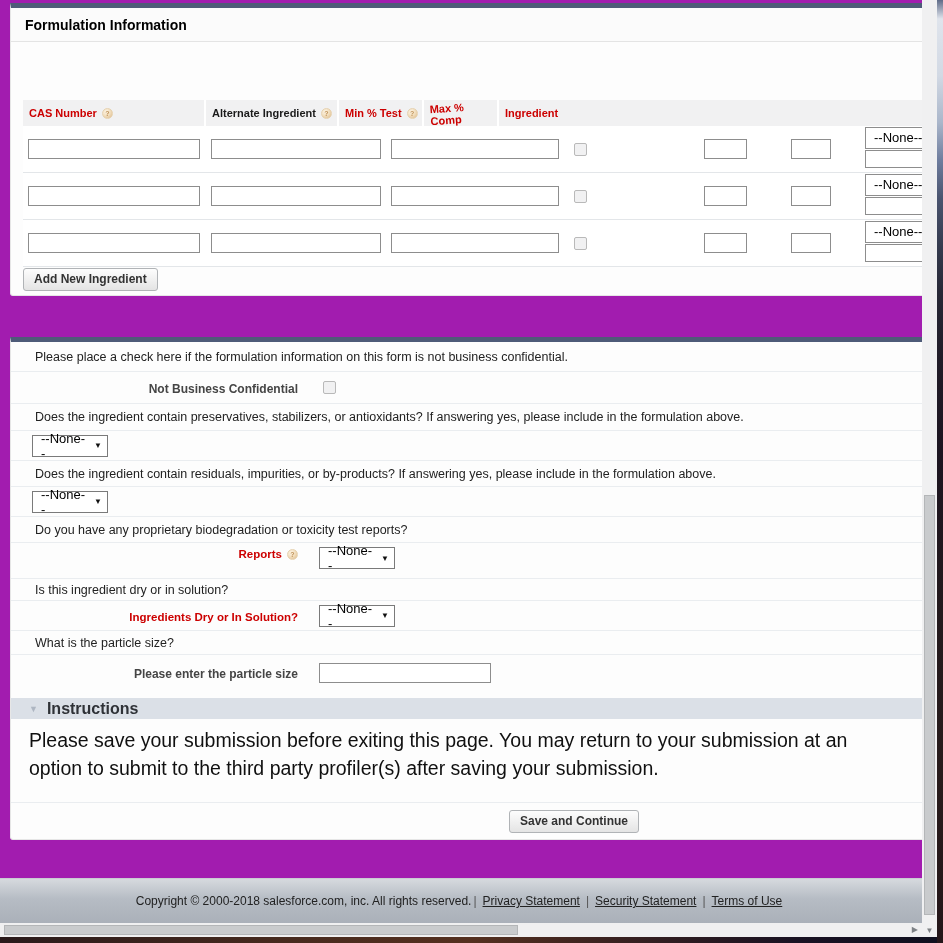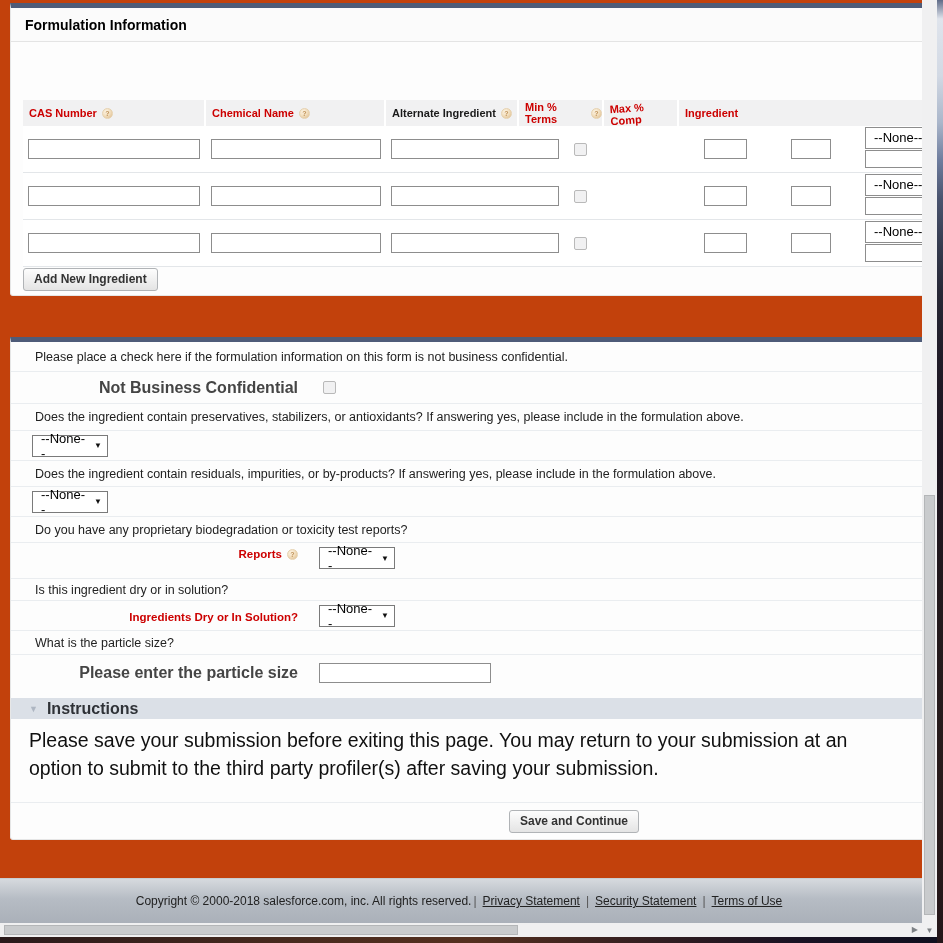--- a/index.html
+++ b/index.html
@@ -1,20 +1,20 @@
 <!DOCTYPE html>
 <html><head>
 <meta charset="utf-8">
 <style>
   * { box-sizing: border-box; margin: 0; padding: 0; }
   html,body { width: 943px; height: 943px; }
   body { font-family: "Liberation Sans", sans-serif; background: #ffffff; overflow: hidden; }
 
   #viewport { position: relative; width: 943px; height: 943px; background: #ffffff; overflow: hidden; }
-  #content { position: absolute; left: 0; top: 0; width: 922px; height: 923px; overflow: hidden; background: #c2410c; }
+  #content { position: absolute; left: 0; top: 0; width: 922px; height: 923px; overflow: hidden; background: #a21caf; }
 
   
   .block { position: absolute; left: 10px; width: 985px; background: #fdfdfd;
            border: 1px solid #e6e6e6; border-top: 5px solid #4e5b78; border-radius: 0 0 3px 3px; }
   #block1 { top: 3px; height: 293px; }
   #block2 { top: 337px; height: 503px; }
 
   .block1-title { height: 34px; padding: 9px 0 0 14px; font-size: 14px; font-weight: bold; color: #000;
                   border-bottom: 1px solid #e4e4e4; background: #fbfbfb; }
 
@@ -42,21 +42,21 @@
   .btn { display: inline-block; font-size: 12px; font-weight: bold; color: #333; padding: 3px 10px 4px 10px;
          border: 1px solid #b0b3b6; border-radius: 3px; background: linear-gradient(#fdfdfd, #e4e4e4); cursor: default; }
   #add-btn { position: absolute; left: 12px; top: 260px; }
 
   
   .q { display: flex; align-items: center; padding-left: 24px; font-size: 12.5px; color: #222; white-space: nowrap; overflow: hidden; }
   .frow { display: flex; align-items: center; }
   .frow.top { align-items: flex-start; }
   .bt { border-top: 1px solid #eaedf0; }
   .lcol { width: 287px; flex-shrink: 0; text-align: right; }
-  .lbl-bold { font-size: 16px; font-weight: bold; color: #454545; }
+  .lbl-bold { font-size: 12px; font-weight: bold; color: #454545; }
   .lbl-red { font-size: 11.5px; font-weight: bold; color: #cc0000; line-height: 14px; }
   .fctl { margin-left: 21px; }
 
   .select { display: inline-flex; align-items: center; justify-content: space-between; width: 76px; height: 22px;
             border: 1px solid #7a7a7a; background: #ffffff; padding: 0 5px 0 8px; font-size: 13px; color: #000; }
   .select .arrow { font-size: 8px; color: #111; margin-left: 5px; }
   .text-input { width: 172px; height: 20px; border: 1px solid #8d8d8d; background: #fff; font-size: 12px; padding: 0 3px; }
 
   .orb { display: inline-block; width: 11px; height: 11px; border-radius: 50%;
          background: radial-gradient(circle at 35% 30%, #fdf4e4 0%, #f3e0c1 45%, #dcb987 100%);
@@ -100,30 +100,26 @@
 
     <div class="block" id="block1" style="position:absolute;">
       <div class="block1-title">Formulation Information</div>
 
       <div class="ftable">
         <div class="ftable-header">
           <div class="hcell c0">
             <span>CAS Number</span>
             <span class="orb">?</span>
           </div>
-          <div class="hcell c1">
-            <span>Chemical Name</span>
-            <span class="orb">?</span>
-          </div>
           <div class="hcell c3 dark">
             <span>Alternate Ingredient</span>
             <span class="orb">?</span>
           </div>
           <div class="hcell c4">
-            <span>Min % Terms</span>
+            <span>Min % Test</span>
             <span class="orb">?</span>
           </div>
           <div class="hcell c5">
             <span class="rot">Max % Comp</span>
           </div>
           <div class="hcell c6">
             <span>Ingredient</span>
           </div>
         </div>
 

